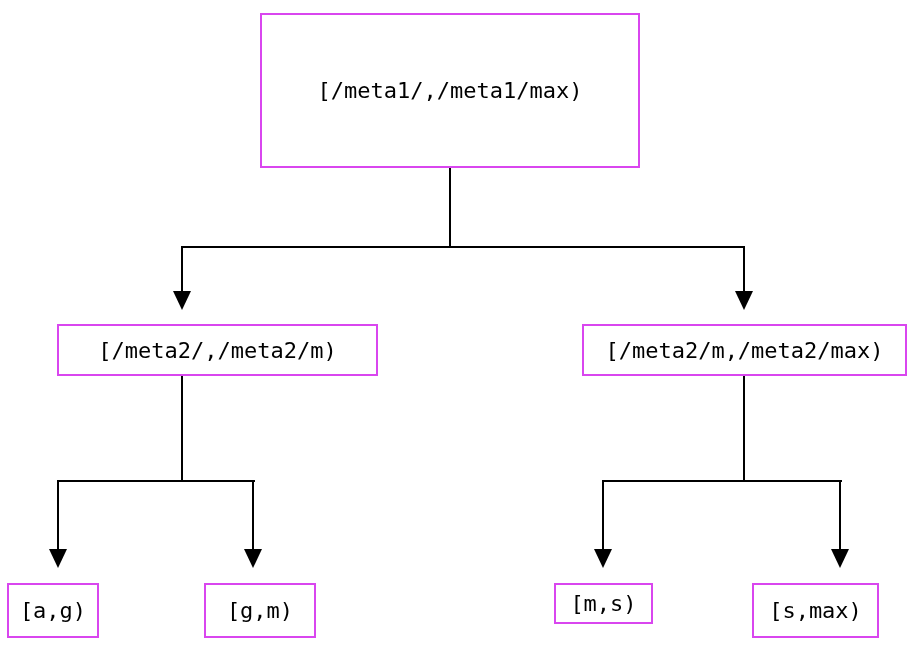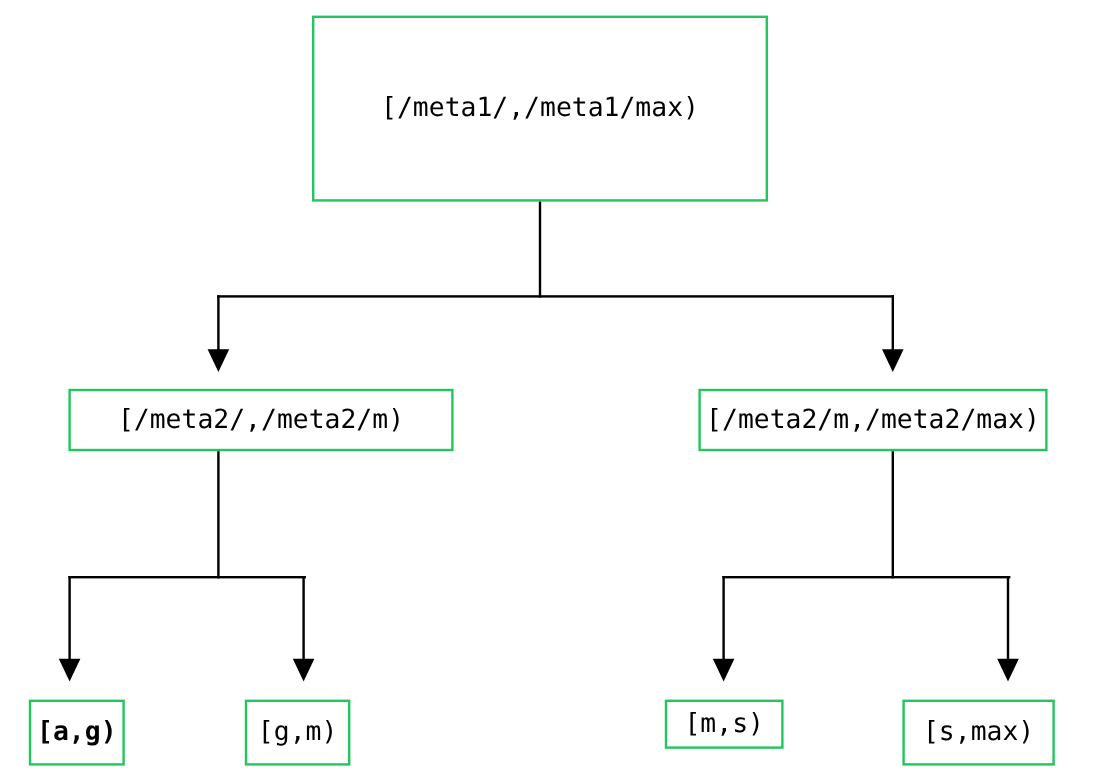--- a/index.html
+++ b/index.html
@@ -11,21 +11,21 @@
     position: relative;
     width: 912px;
     height: 652px;
     background: #ffffff;
     overflow: hidden;
     font-family: "DejaVu Sans Mono", "Liberation Mono", monospace;
   }
   .box {
     position: absolute;
     box-sizing: border-box;
-    border: 2px solid #22c55e;
+    border: 2px solid #d946ef;
     background: #ffffff;
     display: flex;
     align-items: center;
     justify-content: center;
     font-size: 22px;
     color: #000000;
     white-space: pre;
     letter-spacing: 0;
   }
   .line {
@@ -37,23 +37,23 @@
     width: 0;
     height: 0;
     border-left: 9px solid transparent;
     border-right: 9px solid transparent;
     border-top: 19px solid #000000;
   }
 
   
   #node-root      { left: 260px; top: 13px;  width: 380px; height: 155px; }
   #node-meta2-low  { left: 22px;  top: 324px; width: 321px; height: 52px; margin-left: 35px; }
-  #node-meta2-high { left: 582px; top: 324px; width: 291px; height: 52px; }
-  #node-leaf-ag    { left: 24px;   top: 583px; width: 80px; height: 55px; font-weight: bold; }
-  #node-leaf-gm    { left: 204px; top: 583px; width: 88px;  height: 55px; text-align: right; }
+  #node-meta2-high { left: 582px; top: 324px; width: 325px; height: 52px; }
+  #node-leaf-ag    { left: 7px;   top: 583px; width: 92px; height: 55px; }
+  #node-leaf-gm    { left: 204px; top: 583px; width: 112px;  height: 55px; text-align: right; }
   #node-leaf-ms    { left: 554px; top: 583px; width: 99px;  height: 41px; }
   #node-leaf-smax  { left: 752px; top: 583px; width: 127px; height: 55px; }
 
   
   #l1-stem        { left: 449px; top: 168px; width: 2px;   height: 80px; }
   #l1-crossbar    { left: 181px; top: 246px; width: 564px; height: 2px; }
   #l1-drop-left   { left: 181px; top: 246px; width: 2px;   height: 46px; }
   #l1-drop-right  { left: 743px; top: 246px; width: 2px;   height: 46px; }
   #l1-arrow-left  { left: 173px; top: 291px; }
   #l1-arrow-right { left: 735px; top: 291px; }

